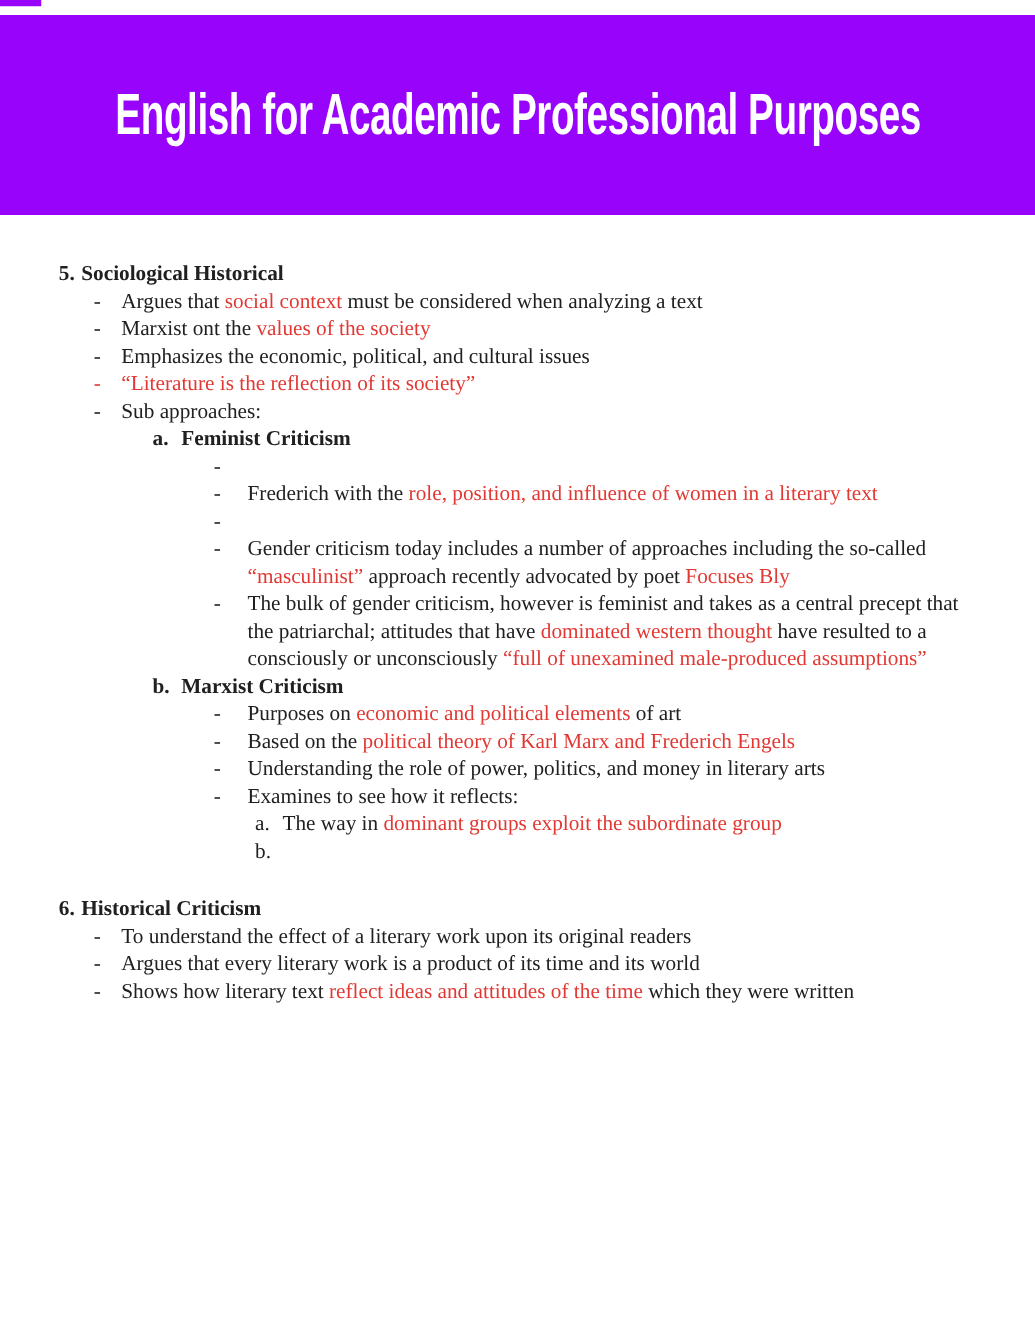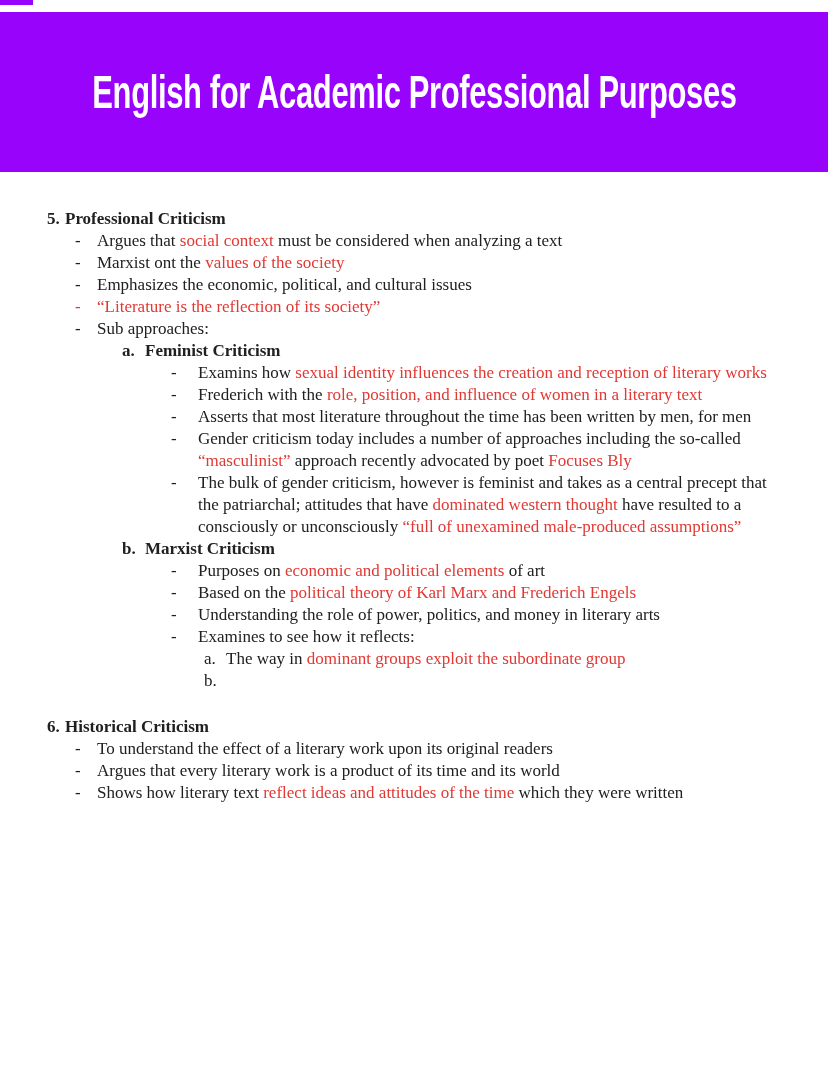--- a/index.html
+++ b/index.html
@@ -90,21 +90,21 @@
 
 <div class="page" style="--purple: #9804fb; --red: #e23833; --ink: #202020;">
   <div class="artifact"></div>
   <div class="banner">
     <div class="banner-title">English for Academic Professional Purposes</div>
   </div>
   <div class="content" id="content">
       <div class="section">
         <div class="heading-row">
           <span class="heading-num">5.</span>
-          <span>Professional Criticism</span>
+          <span>Sociological Historical</span>
         </div>
         <div class="row" style="padding-left: 75px;">
           <span class="marker" style="width: 22px;">-</span>
           <span class="itext"><span>Argues that </span><span class="red">social context</span><span> must be considered when analyzing a text</span></span>
         </div>
         <div class="row" style="padding-left: 75px;">
           <span class="marker" style="width: 22px;">-</span>
           <span class="itext"><span>Marxist ont the </span><span class="red">values of the society</span></span>
         </div>
         <div class="row" style="padding-left: 75px;">
@@ -118,29 +118,27 @@
         <div class="row" style="padding-left: 75px;">
           <span class="marker" style="width: 22px;">-</span>
           <span class="itext"><span>Sub approaches:</span></span>
         </div>
         <div class="row bold" style="padding-left: 122px;">
           <span class="marker" style="width: 23px;">a.</span>
           <span class="itext"><span>Feminist Criticism</span></span>
         </div>
         <div class="row" style="padding-left: 171px;">
           <span class="marker" style="width: 27px;">-</span>
-          <span class="itext"><span>Examins how </span><span class="red">sexual identity influences the creation and reception of literary works</span></span>
         </div>
         <div class="row" style="padding-left: 171px;">
           <span class="marker" style="width: 27px;">-</span>
           <span class="itext"><span>Frederich with the </span><span class="red">role, position, and influence of women in a literary text</span></span>
         </div>
         <div class="row" style="padding-left: 171px;">
           <span class="marker" style="width: 27px;">-</span>
-          <span class="itext"><span>Asserts that most literature throughout the time has been written by men, for men</span></span>
         </div>
         <div class="row" style="padding-left: 171px;">
           <span class="marker" style="width: 27px;">-</span>
           <span class="itext"><span>Gender criticism today includes a number of approaches including the so-called </span><span class="red">“masculinist”</span><span> approach recently advocated by poet </span><span class="red">Focuses Bly</span></span>
         </div>
         <div class="row" style="padding-left: 171px;">
           <span class="marker" style="width: 27px;">-</span>
           <span class="itext"><span>The bulk of gender criticism, however is feminist and takes as a central precept that the patriarchal; attitudes that have </span><span class="red">dominated western thought</span><span> have resulted to a consciously or unconsciously </span><span class="red">“full of unexamined male-produced assumptions”</span></span>
         </div>
         <div class="row bold" style="padding-left: 122px;">

